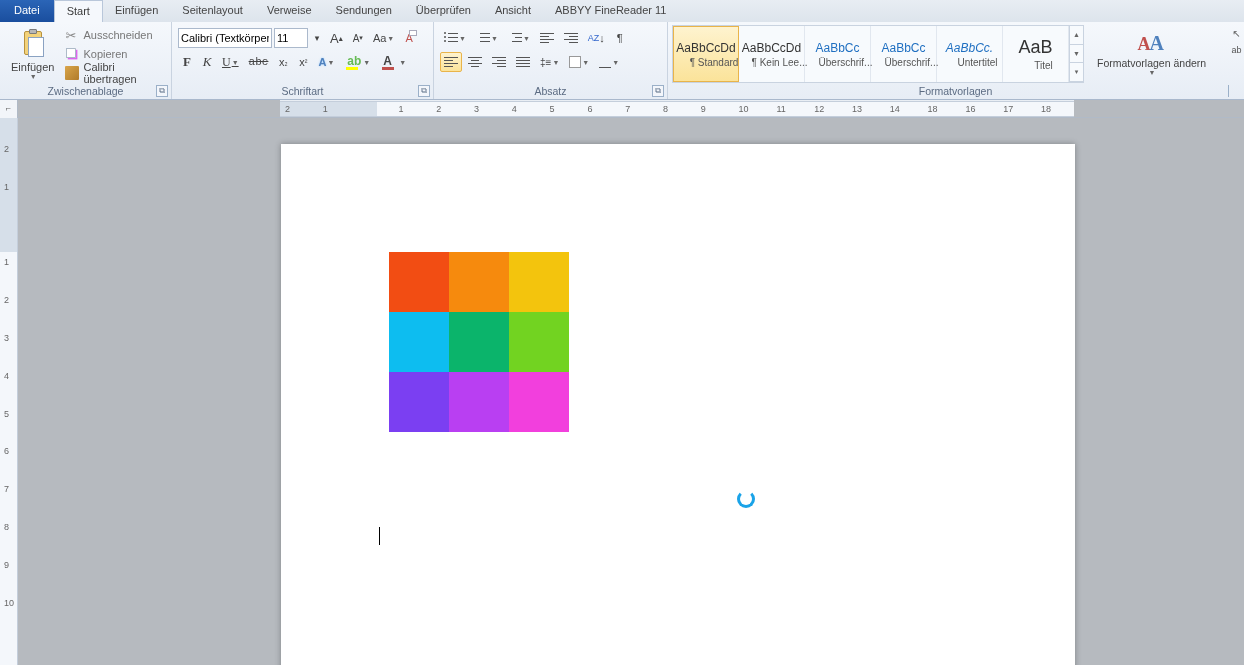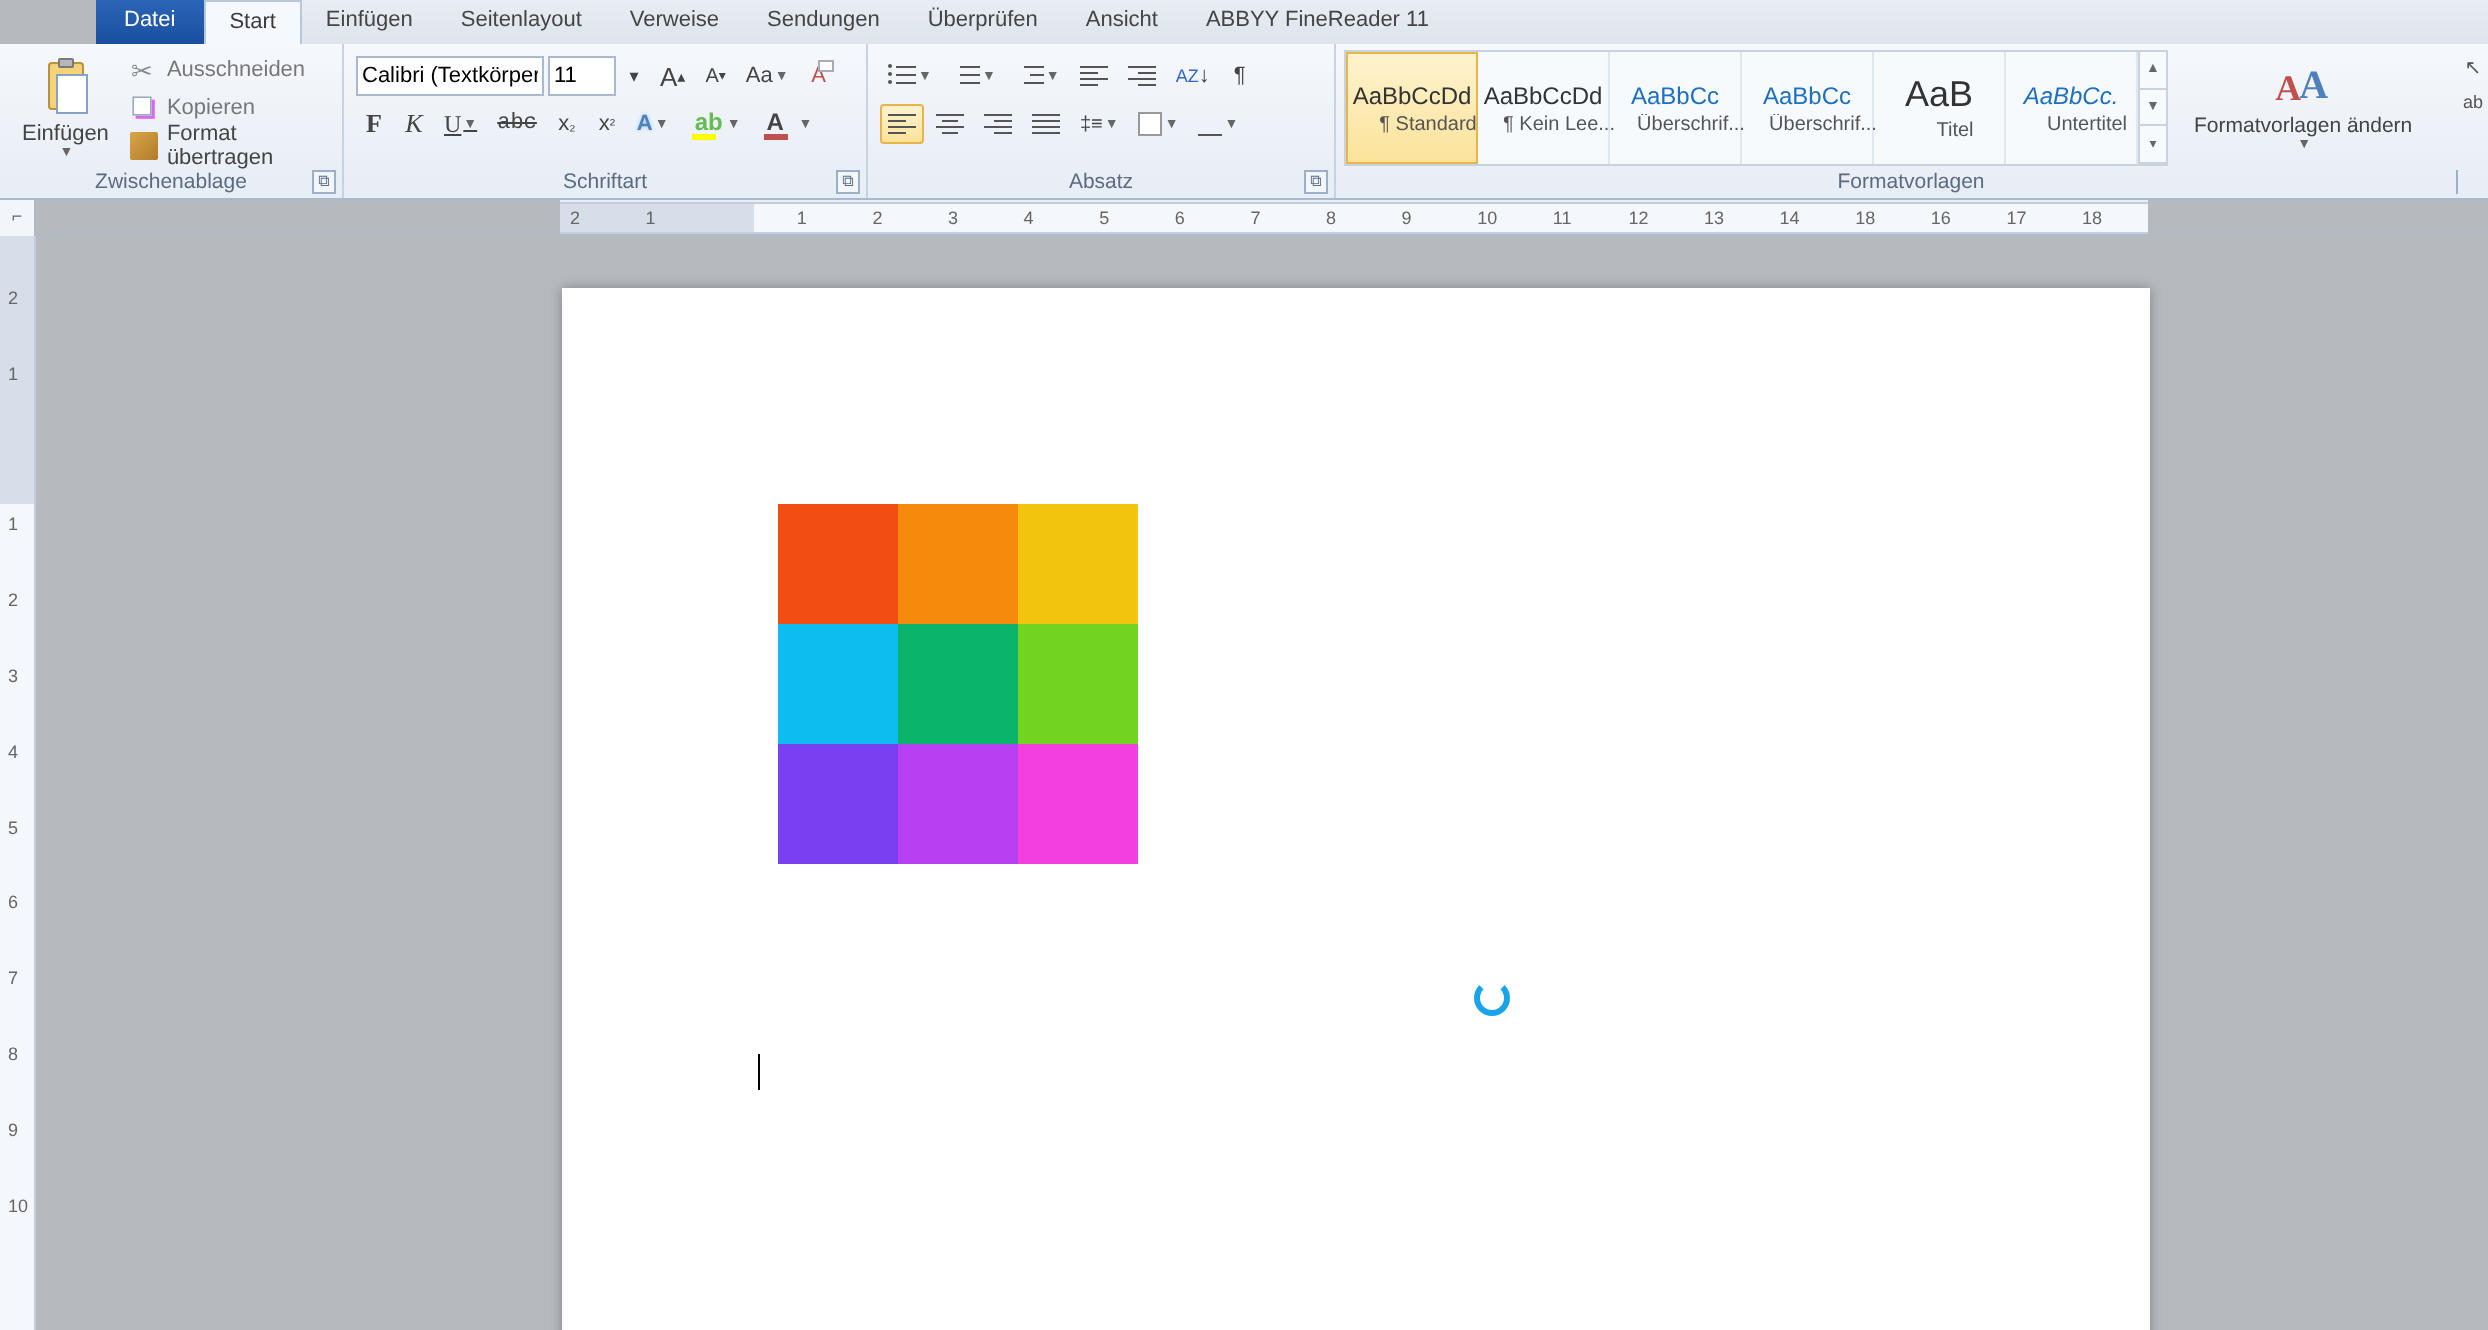--- a/index.html
+++ b/index.html
@@ -1,19 +1,19 @@
 <!DOCTYPE html>
 <html><head>
 <meta charset="utf-8">
 <style>
 * { margin: 0; padding: 0; box-sizing: border-box; font-family: 'Segoe UI', Tahoma, sans-serif; }
 body { background: #b6babf; width: 1244px; height: 665px; overflow: hidden; position: relative; }
 
 
-.tabs { display: flex; height: 22px; background: linear-gradient(#e8edf3,#dde4ec); font-size: 11px; align-items: stretch; margin-left: 48px; }
+.tabs { display: flex; height: 22px; background: linear-gradient(#e8edf3,#dde4ec); font-size: 11px; align-items: stretch; }
 .tab { padding: 4px 12px 0; color: #444; cursor: pointer; }
 .tab.file { background: linear-gradient(#2b65b7,#1a4e9e); color: #fff; padding: 4px 14px 0; }
 .tab.active { background: #f5f8fc; border-top: 1px solid #b9c7da; border-left: 1px solid #b9c7da; border-right: 1px solid #b9c7da; color: #3b3b3b; }
 
 
 .ribbon { height: 78px; background: linear-gradient(#f5f8fc,#e7edf5); border-bottom: 1px solid #a9b8cc; display: flex; font-size: 11px; color: #444; }
 .group { border-right: 1px solid #c9d3e0; display: flex; flex-direction: column; justify-content: space-between; padding: 2px 4px 0; position: relative; }
 .group-body { display: flex; align-items: flex-start; flex: 1; }
 .group-label { text-align: center; font-size: 10.5px; color: #5b6b82; padding: 1px 0 2px; position: relative; }
 .group-launcher { position: absolute; right: 3px; bottom: 2px; width: 12px; height: 12px; border: 1px solid #9bb0c8; font-size: 8px; line-height: 9px; text-align: center; color: #5c6f87; cursor: pointer; background: #f3f6fb; }
@@ -151,21 +151,21 @@
         <div class="clip-link">
           <span class="ic scissors icon">✂</span>
           <span>Ausschneiden</span>
         </div>
         <div class="clip-link">
           <span class="ic icon"><span class="copy-ic"></span></span>
           <span>Kopieren</span>
         </div>
         <div class="clip-link" style="color:#444">
           <span class="ic icon"><span class="brush-ic"></span></span>
-          <span>Format übertragen</span>
+          <span>Calibri übertragen</span>
         </div>
       </div>
     </div>
     <div class="group-label">Zwischenablage</div>
     <div class="group-launcher">⧉</div>
   </div>
 
   <div class="group" style="width:262px">
     <div class="group-body">
       <div class="col" style="gap:4px;padding:4px 2px">
@@ -333,26 +333,26 @@
           </div>
           <div class="style-item">
             <div class="style-prev blue">AaBbCc</div>
             <div class="style-name">Überschrif...</div>
           </div>
           <div class="style-item">
             <div class="style-prev blue">AaBbCc</div>
             <div class="style-name">Überschrif...</div>
           </div>
           <div class="style-item">
+            <div class="style-prev blue it">AaBbCc.</div>
+            <div class="style-name">Untertitel</div>
+          </div>
+          <div class="style-item">
             <div class="style-prev big">AaB</div>
             <div class="style-name">Titel</div>
-          </div>
-          <div class="style-item">
-            <div class="style-prev blue it">AaBbCc.</div>
-            <div class="style-name">Untertitel</div>
           </div>
           <div class="gallery-scroll">
             <div>▲</div>
             <div>▼</div>
             <div>▾</div>
           </div>
         </div>
       <div class="bigbtn" style="margin-left:6px">
         <span class="changeA icon"></span>
         <span style="font-size:10.5px;text-align:center;line-height:11px">Formatvorlagen ändern</span>

